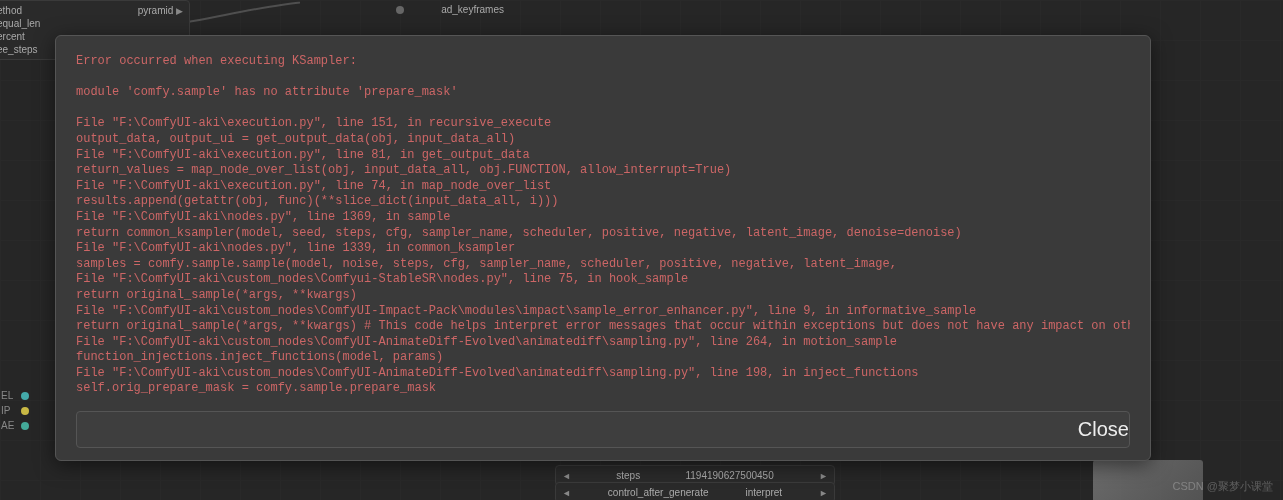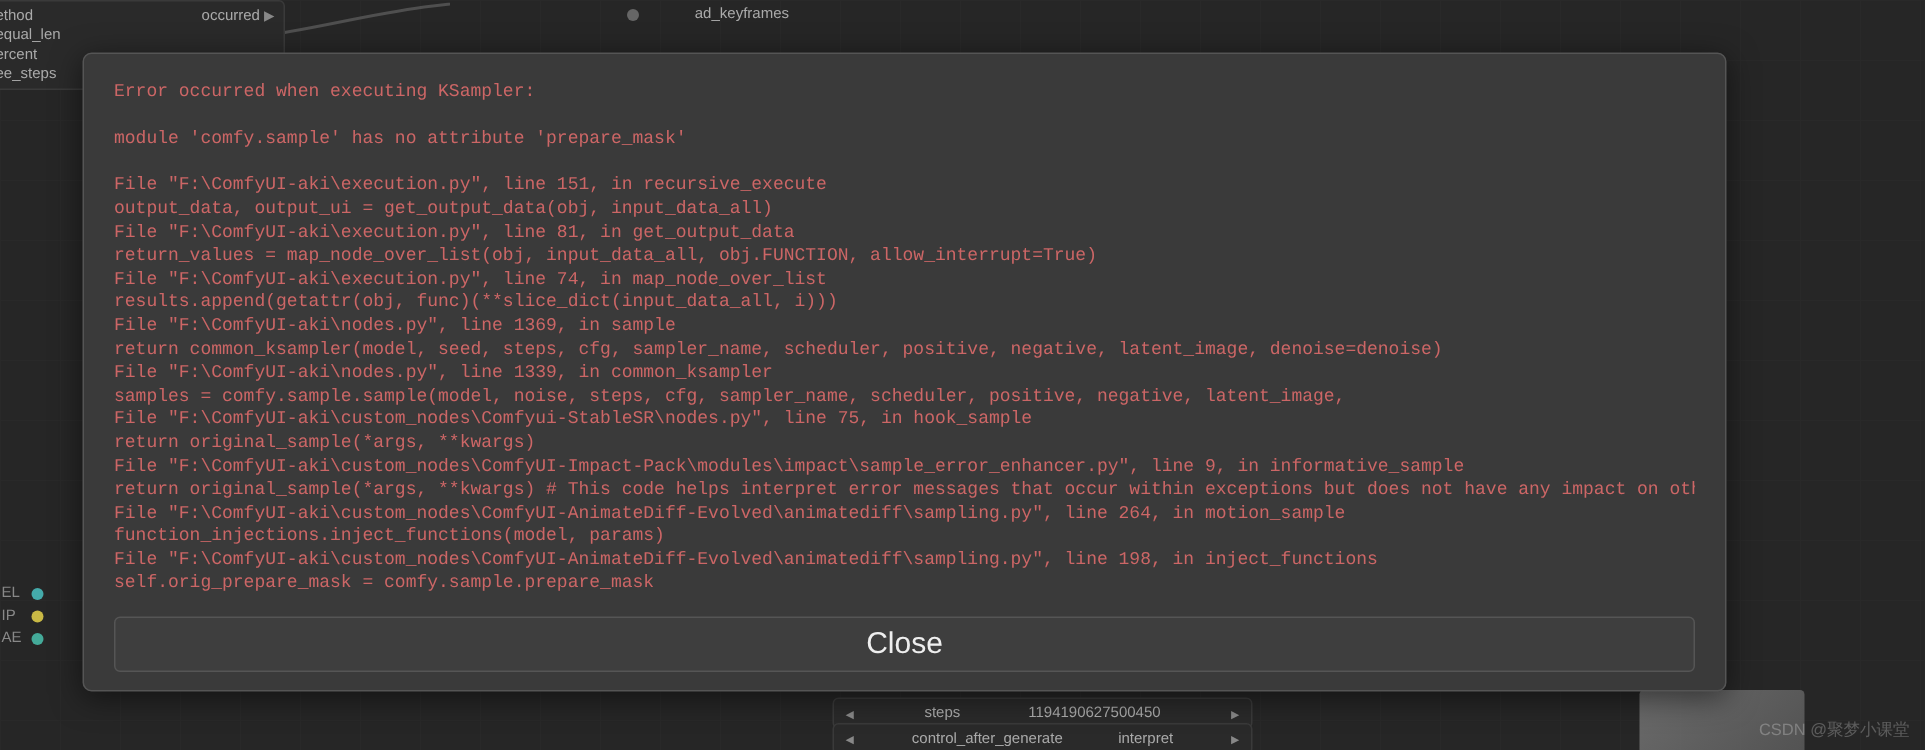--- a/index.html
+++ b/index.html
@@ -26,21 +26,21 @@
       padding: 3px 6px;
     }
     .bg-node .row { display: flex; justify-content: space-between; align-items: center; gap: 6px; padding: 1px 0; }
     .play { color: #888; font-size: 9px; }
     .dot { width: 8px; height: 8px; border-radius: 50%; background: #666; }
     .dot.y { background: #c9b945; }
     .dot.g { background: #4a9; }
     .dot.b { background: #4aa; }
     
     .node-method { top: 0; left: -10px; width: 200px; }
-    .node-ad { top: 0; left: 412px; width: 120px; background: transparent; border: none; }
+    .node-ad { top: 0; left: 390px; width: 120px; background: transparent; border: none; }
     .node-ports { top: 385px; left: -5px; width: 40px; background: transparent; border: none; }
     .node-ports .row { padding: 2px 0; }
     .port-label { color: #888; font-size: 10px; }
     
     .node-bottom1 { top: 465px; left: 555px; width: 280px; }
     .node-bottom2 { top: 482px; left: 555px; width: 280px; }
     .arrow { color: #888; font-size: 9px; }
     
     .curves { position: absolute; inset: 0; pointer-events: none; }
     
@@ -64,21 +64,21 @@
       overflow: hidden;
     }
     .close-btn {
       display: block; width: 100%;
       background: #3e3e3e;
       border: 1px solid #555;
       border-radius: 4px;
       color: #eee;
       font-size: 20px;
       padding: 6px 0;
-      text-align: center;
+      text-align: right;
       cursor: pointer;
     }
     
     .watermark {
       position: absolute; bottom: 6px; right: 10px;
       color: rgba(255,255,255,0.25); font-size: 11px;
       pointer-events: none;
     }
     .thumb {
       position: absolute; bottom: 0; right: 80px;
@@ -97,21 +97,21 @@
   <svg class="curves">
     <path d="M 40 405 C 150 405 150 470 500 470" stroke="#c9b945" stroke-width="2" fill="none" opacity="0.7"></path>
     <path d="M 40 420 C 200 420 200 490 550 490" stroke="#d95" stroke-width="2" fill="none" opacity="0.7"></path>
     <path d="M 470 470 C 500 460 530 495 560 495" stroke="#e5e" stroke-width="2" fill="none" opacity="0.7"></path>
     <path d="M 100 30 C 200 30 250 0 350 0" stroke="#777" stroke-width="2" fill="none" opacity="0.5"></path>
   </svg>
 
   <div class="bg-node node-method">
     <div class="row">
       <span>ethod</span>
-      <span><span>occurred</span> <span class="play">▶</span></span>
+      <span><span>pyramid</span> <span class="play">▶</span></span>
     </div>
     <div class="row">
         <span>equal_len</span>
       </div>
     <div class="row">
         <span>ercent</span>
       </div>
     <div class="row">
         <span>ee_steps</span>
       </div>

